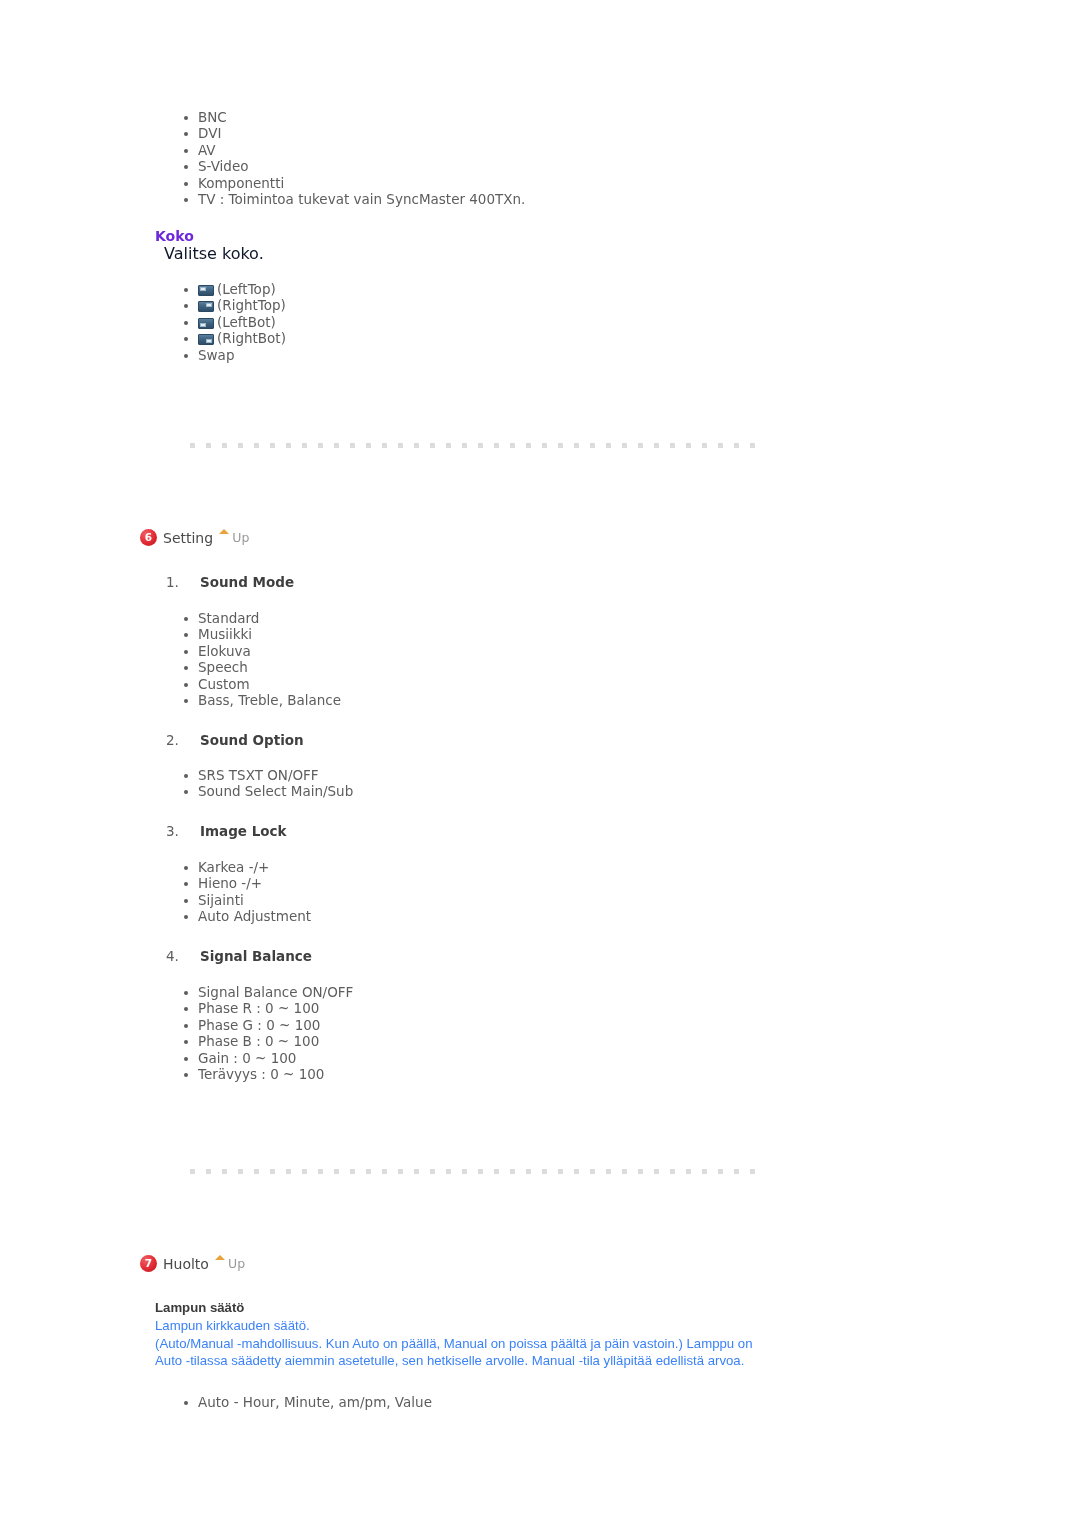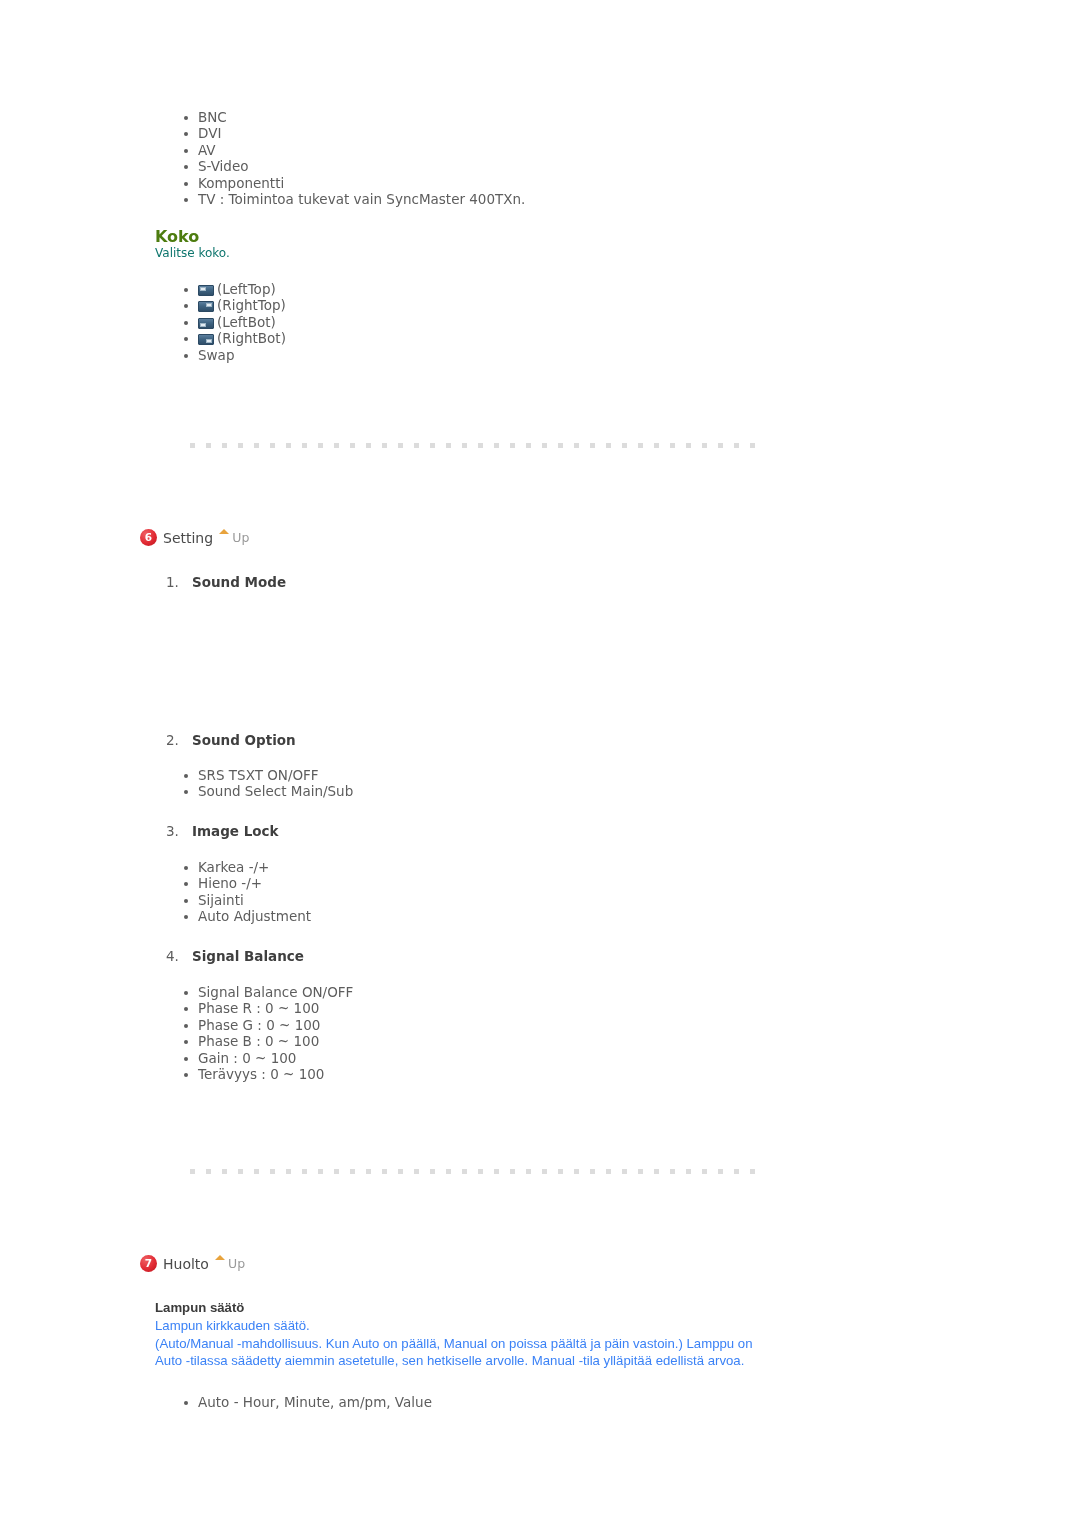--- a/index.html
+++ b/index.html
@@ -48,31 +48,32 @@
     position: absolute;
     left: 8px;
     top: 7px;
     width: 4px;
     height: 4px;
     border-radius: 50%;
     background: #5d5d5d;
   }
 
   .sub-title {
+    font-size: 14px;
+    font-weight: bold;
+    color: #6d28d9;
+    line-height: 17px;
+    white-space: nowrap;
+  }
+  .body-line {
     font-size: 16px;
-    font-weight: bold;
-    color: #4d7c0f;
+    color: #0f172a;
     line-height: 17px;
     white-space: nowrap;
-  }
-  .body-line {
-    font-size: 12px;
-    color: #0f766e;
-    line-height: 17px;
-    white-space: nowrap;
+    margin-left: 9px;
   }
 
   
   .cond {
     font-family: "Liberation Sans", "DejaVu Sans", sans-serif;
     font-size: 13.2px;
     color: #3b82f6;
     line-height: 18.5px;
     white-space: nowrap;
   }
@@ -171,20 +172,21 @@
   .num-item .num {
     display: inline-block;
     width: 26px;
     font-size: 13.5px;
     color: #5d5d5d;
   }
   .num-item .ntitle {
     font-size: 13.5px;
     font-weight: bold;
     color: #3f3f3f;
+    margin-left: 8px;
   }
 </style>
 </head>
 <body>
 
 <div class="page">
 
   <ul class="bullet-list block" style="left:176px; top:109px;">
     <li>BNC</li>
     <li>DVI</li>
@@ -220,20 +222,28 @@
     <span class="sect-title">Setting</span>
     <a class="up-link" href="#">
       <span class="up-arrow"></span>
       <span class="up-text">Up</span>
     </a>
   </div>
 
   <div class="num-item" style="left:166px; top:572px;">
     <span class="num">1.</span><span class="ntitle">Sound Mode</span>
   </div>
+  <ul class="bullet-list block" style="left:176px; top:610px;">
+    <li>Standard</li>
+    <li>Musiikki</li>
+    <li>Elokuva</li>
+    <li>Speech</li>
+    <li>Custom</li>
+    <li>Bass, Treble, Balance</li>
+  </ul>
 
   <div class="num-item" style="left:166px; top:730px;">
     <span class="num">2.</span><span class="ntitle">Sound Option</span>
   </div>
   <ul class="bullet-list block" style="left:176px; top:767px;">
     <li>SRS TSXT ON/OFF</li>
     <li>Sound Select Main/Sub</li>
   </ul>
 
   <div class="num-item" style="left:166px; top:821px;">

